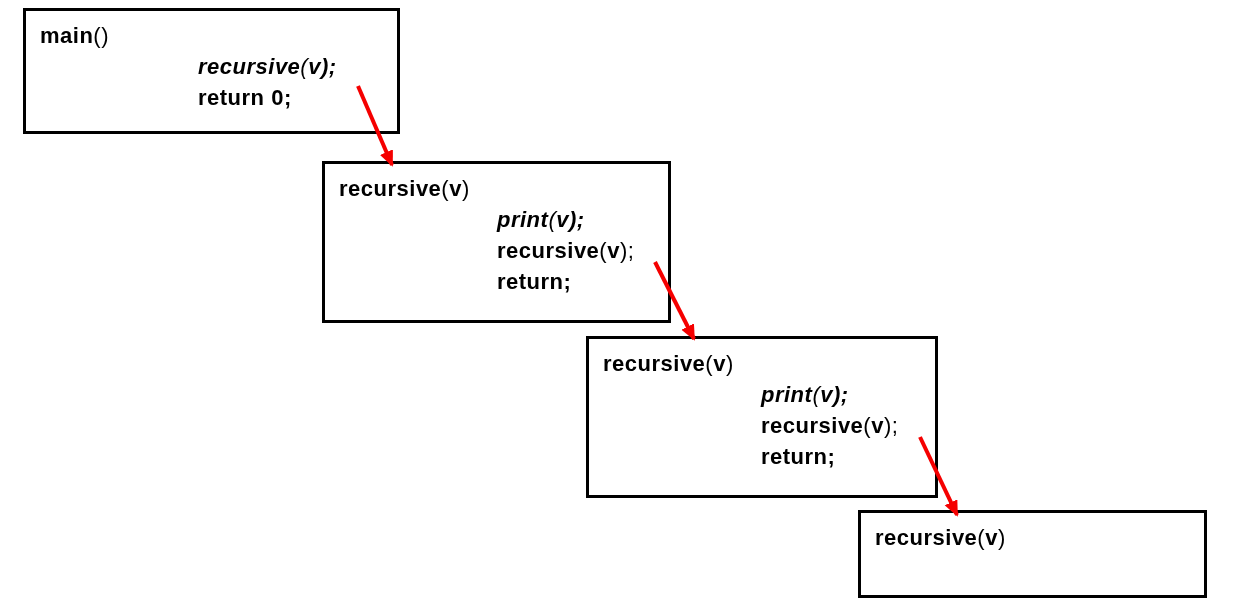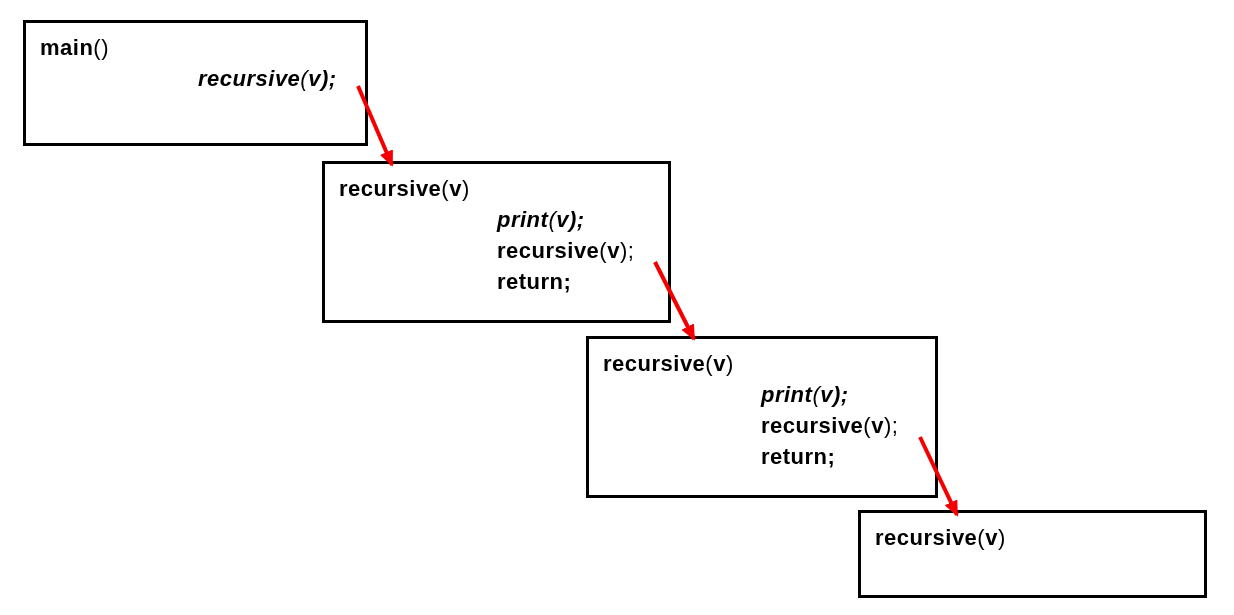--- a/index.html
+++ b/index.html
@@ -15,21 +15,21 @@
     box-sizing:border-box;
     border:3px solid var(--box-border,#000);
     background:#fff;
     padding:9px 6px 0 14px;
     font-size:22px;
     line-height:31px;
     letter-spacing:0.5px;
     color:var(--text,#000);
     white-space:nowrap;
   }
-  #box1{left:23px;top:20px;width:345px;height:126px;}
+  #box1{left:23px;top:8px;width:377px;height:126px;}
   #box2{left:322px;top:161px;width:349px;height:162px;}
   #box3{left:586px;top:336px;width:352px;height:162px;}
   #box4{left:858px;top:510px;width:349px;height:88px;}
   .code-line{height:31px;}
   .code-line.indent{padding-left:158px;}
   .seg-b{font-weight:bold;}
   .seg-r{font-weight:normal;}
   .seg-bi{font-weight:bold;font-style:italic;}
   .seg-ri{font-weight:normal;font-style:italic;}
   #arrows{
@@ -44,20 +44,21 @@
   #ah path{fill:var(--arrow-color,#f50000);}
 </style>
 </head>
 <body>
 
 <div id="canvas">
 
   <div id="box1" class="frame">
     <div class="code-line"><span class="seg-b">main</span><span class="seg-r">()</span></div>
     <div class="code-line indent"><span class="seg-bi">recursive</span><span class="seg-ri">(</span><span class="seg-bi">v</span><span class="seg-bi">);</span></div>
+    <div class="code-line indent"><span class="seg-b">return 0;</span></div>
   </div>
 
   <div id="box2" class="frame">
     <div class="code-line"><span class="seg-b">recursive</span><span class="seg-r">(</span><span class="seg-b">v</span><span class="seg-r">)</span></div>
     <div class="code-line indent"><span class="seg-bi">print</span><span class="seg-ri">(</span><span class="seg-bi">v</span><span class="seg-bi">);</span></div>
     <div class="code-line indent"><span class="seg-b">recursive</span><span class="seg-r">(</span><span class="seg-b">v</span><span class="seg-r">);</span></div>
     <div class="code-line indent"><span class="seg-b">return;</span></div>
   </div>
 
   <div id="box3" class="frame">

